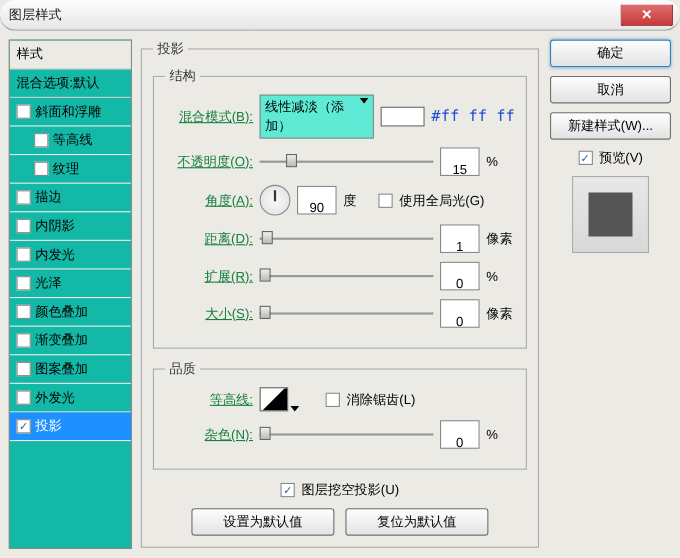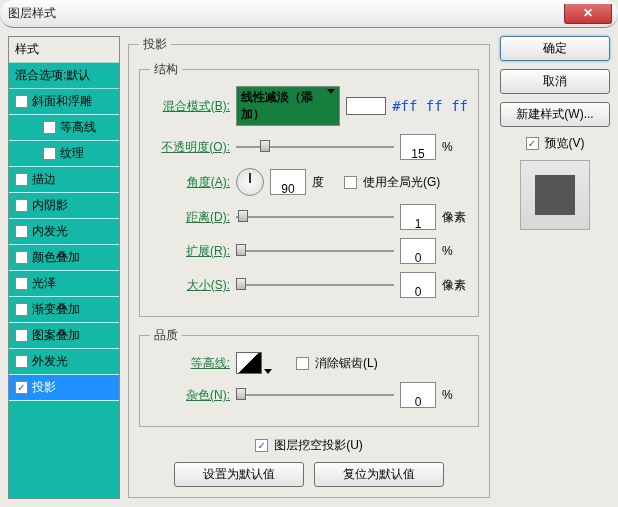--- a/index.html
+++ b/index.html
@@ -5,34 +5,34 @@
 * { box-sizing: border-box; margin: 0; padding: 0; font-family: "Microsoft YaHei", "SimSun", sans-serif; font-size: 12px; }
 body { background: #eceae5; width: 618px; height: 507px; overflow: hidden; }
 .titlebar { height: 28px; background: linear-gradient(#fdfdfd, #e6e6e6); border-bottom: 1px solid #888; display: flex; align-items: center; justify-content: space-between; padding-left: 8px; border-radius: 14px; }
 .titlebar-title { color: #222; }
 .close-btn { width: 48px; height: 20px; background: linear-gradient(#e07070, #c83838); border: 1px solid #8a2a2a; border-top: none; border-radius: 0 0 3px 3px; margin-right: 6px; display: flex; align-items: center; justify-content: center; color: #fff; font-weight: bold; cursor: pointer; }
 .body-area { position: absolute; top: 28px; left: 0; right: 0; bottom: 0; padding: 8px; }
 .left-panel { position: absolute; top: 8px; left: 8px; width: 112px; bottom: 8px; border: 1px solid #888; background: #14b8a6; }
 .left-header { background: #eceae5; padding: 4px 6px; border-bottom: 1px solid #ccc; }
 .left-sub { padding: 4px 6px; border-bottom: 1px solid #ccc; }
 .left-item { padding: 4px 6px; border-bottom: 1px solid #eee; display: flex; align-items: center; gap: 4px; }
-.left-item.indent { padding-left: 34px; }
+.left-item.indent { padding-left: 22px; }
 .left-item.selected { background: #1e90ff; color: #fff; }
 .chk { width: 13px; height: 13px; border: 1px solid #888; background: #fff; display: inline-flex; align-items: center; justify-content: center; font-size: 10px; color: #1a5fb4; }
 fieldset { border: 1px solid #aaa; padding: 8px 10px 10px 10px; margin-bottom: 10px; }
 legend { padding: 0 4px; color: #333; }
 .center-panel { position: absolute; top: 8px; left: 128px; width: 362px; bottom: 8px; }
 .right-panel { position: absolute; top: 8px; right: 8px; width: 110px; }
 .btn { display: block; width: 100%; padding: 3px 2px; background: linear-gradient(#fdfdfd, #e3e3e3); border: 1px solid #707070; border-radius: 3px; text-align: center; margin-bottom: 8px; cursor: pointer; }
 .btn.primary { border: 1px solid #3c7fb1; box-shadow: 0 0 3px #6bb1e0; }
 .preview-box { width: 70px; height: 70px; background: linear-gradient(#e8e8e8, #d8d8d8); border: 1px solid #aaa; margin: 6px auto 0 auto; display: flex; align-items: center; justify-content: center; }
 .swatch { width: 40px; height: 40px; background: #555; }
 .row { display: flex; align-items: center; margin-bottom: 8px; gap: 6px; }
 .row-label { width: 80px; text-align: right; color: #15803d; text-decoration: underline; }
-.dropdown { border: 1px solid #888; background: #15803d; padding: 2px 4px; display: flex; justify-content: space-between; font-weight: bold; }
+.dropdown { border: 1px solid #888; background: #5eead4; padding: 2px 4px; display: flex; justify-content: space-between; }
 .tri { width: 0; height: 0; border-left: 4px solid transparent; border-right: 4px solid transparent; border-top: 5px solid #000; }
 .colorbox { width: 40px; height: 18px; border: 1px solid #666; background: #fff; }
 .hex { color: #1d4ed8; font-family: monospace; font-size: 14px; }
 .slider { flex: 1; height: 14px; position: relative; }
 .slider-track { position: absolute; top: 6px; left: 0; right: 0; height: 2px; background: #999; }
 .slider-thumb { position: absolute; top: 0; width: 10px; height: 12px; background: linear-gradient(#eee,#bbb); border: 1px solid #666; }
 .numbox { width: 36px; height: 18px; border: 1px solid #888; background: #fff; text-align: center; padding: 12px 2px; }
 .unit { width: 26px; }
 .dial { width: 28px; height: 28px; border: 1px solid #888; border-radius: 50%; background: radial-gradient(#fafafa,#ddd); position: relative; }
 .dial-needle { position: absolute; left: 50%; top: 4px; width: 2px; height: 10px; background: #333; transform-origin: bottom center; transform: translateX(-50%) rotate(0deg); }
@@ -76,25 +76,25 @@
         <div class="left-item">
           <span class="chk"></span>
           <span>内阴影</span>
         </div>
         <div class="left-item">
           <span class="chk"></span>
           <span>内发光</span>
         </div>
         <div class="left-item">
           <span class="chk"></span>
+          <span>光泽</span>
+        </div>
+        <div class="left-item">
+          <span class="chk"></span>
           <span>颜色叠加</span>
-        </div>
-        <div class="left-item">
-          <span class="chk"></span>
-          <span>光泽</span>
         </div>
         <div class="left-item">
           <span class="chk"></span>
           <span>渐变叠加</span>
         </div>
         <div class="left-item">
           <span class="chk"></span>
           <span>图案叠加</span>
         </div>
         <div class="left-item">

